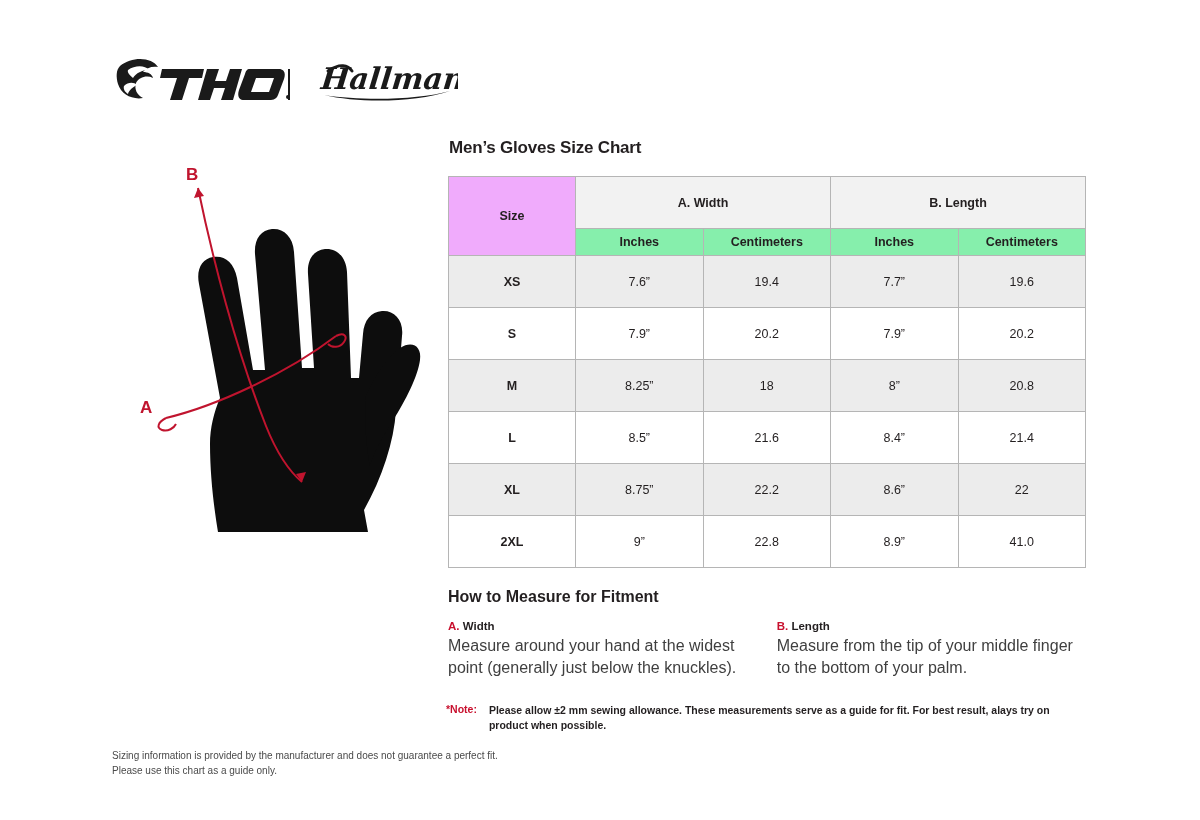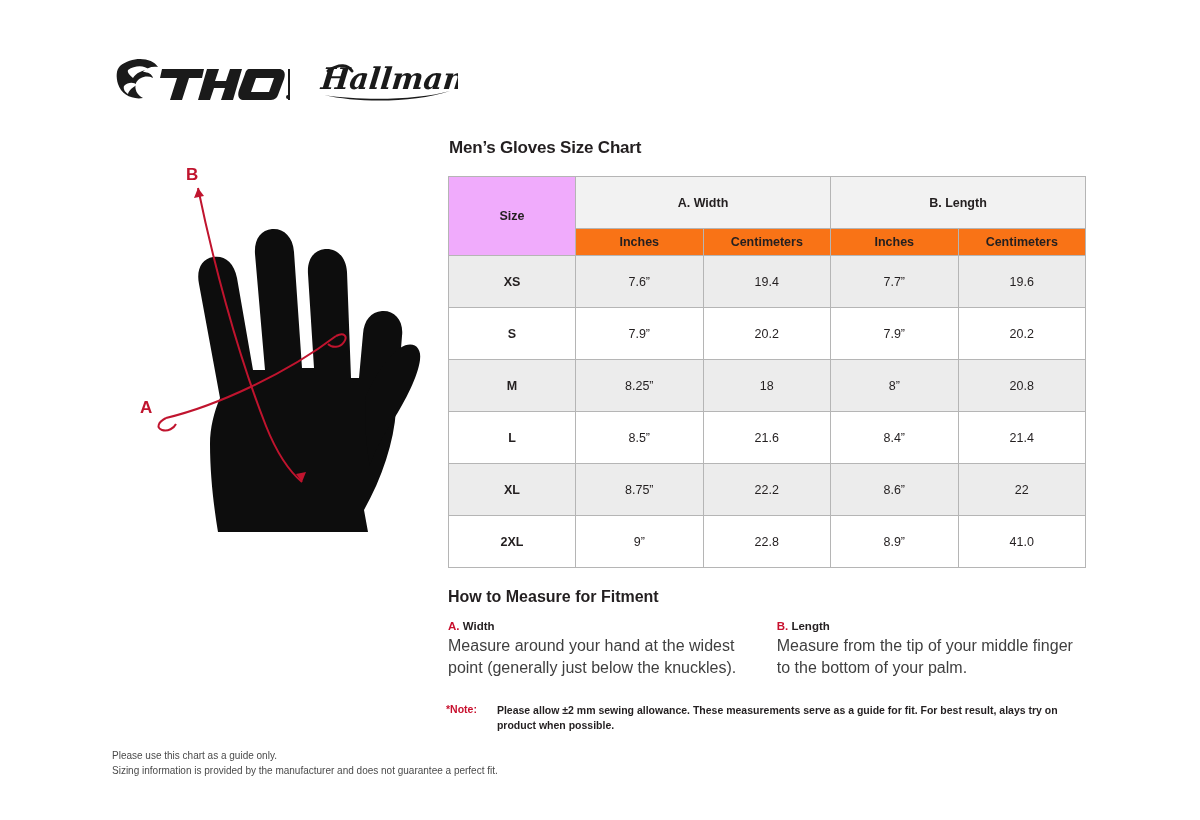--- a/index.html
+++ b/index.html
@@ -84,21 +84,21 @@
     font-size: 12.5px;
     height: 78px;
   }
   th.group-head {
     background: #f2f2f2;
     font-weight: bold;
     font-size: 13px;
     height: 48px;
   }
   th.unit-head {
-    background: #f97316;
+    background: #86efac;
     color: #ffffff;
     font-weight: bold;
     font-size: 11px;
     height: 24px;
     border-left: 1px solid #3a3a3a;
     border-right: 1px solid #3a3a3a;
     border-top: 1px solid #0a0a0a;
     border-bottom: 1px solid #0a0a0a;
   }
   td.size-cell {
@@ -147,21 +147,21 @@
     max-width: 306px;
   }
 
   
   #note-block {
     position: absolute;
     left: 446px;
     top: 703px;
     width: 642px;
     display: flex;
-    gap: 20px;
+    gap: 12px;
   }
   #note-label {
     color: #c8102e;
     font-size: 10.5px;
     font-weight: bold;
     white-space: nowrap;
     padding-top: 0px;
   }
   #note-text {
     font-size: 10.5px;
@@ -330,15 +330,15 @@
     </div>
   </div>
 </div>
 
 <div id="note-block">
   <div id="note-label">*Note:</div>
   <div id="note-text">Please allow ±2 mm sewing allowance. These measurements serve as a guide for fit. For best result, alays try on product when possible.</div>
 </div>
 
 <div id="footer-block">
+  <div>Sizing information is provided by the manufacturer and does not guarantee a perfect fit.</div>
   <div>Please use this chart as a guide only.</div>
-  <div>Sizing information is provided by the manufacturer and does not guarantee a perfect fit.</div>
 </div>
 
 </body></html>

